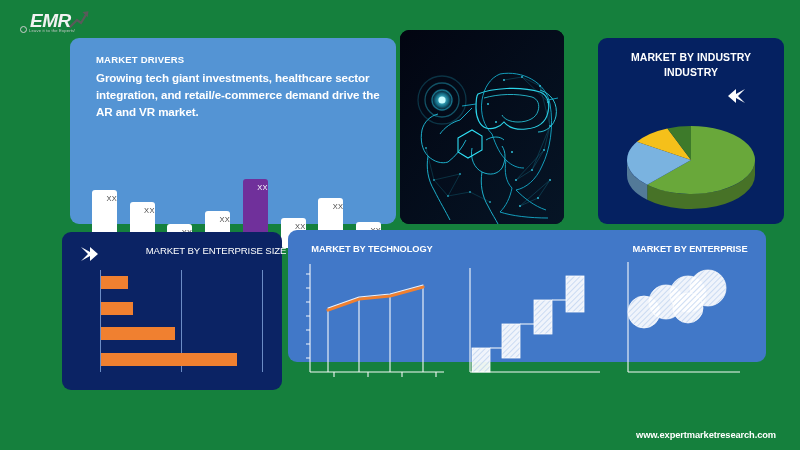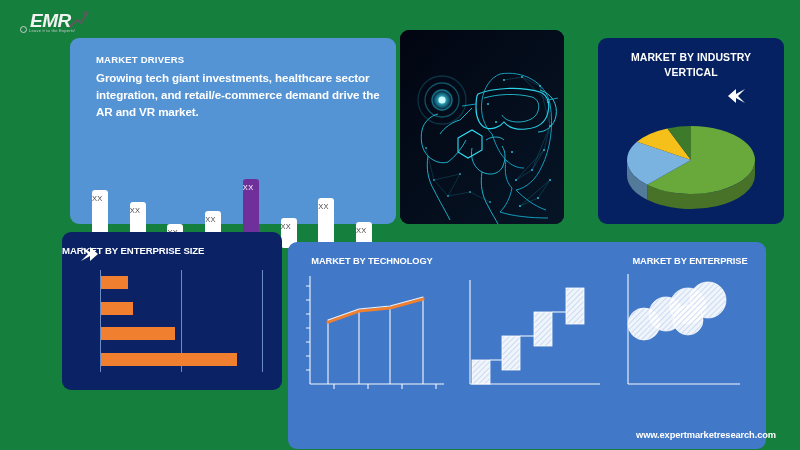--- a/index.html
+++ b/index.html
@@ -13,43 +13,43 @@
   #logo .dot{position:absolute;left:6px;top:18px;width:7px;height:7px;border:1.6px solid #cfcfcf;border-radius:50%;box-sizing:border-box;}
   #logo .tag{position:absolute;left:15px;top:20px;font-size:4.1px;color:#c9c9c9;letter-spacing:.2px;white-space:nowrap;}
   #logo .arw{position:absolute;left:54px;top:1px;width:22px;height:20px;}
 
   
   .panel{position:absolute;border-radius:9px;box-sizing:border-box;}
   #p-drivers{left:70px;top:38px;width:326px;height:186px;background:#5494d4;}
   #p-vr{left:400px;top:30px;width:164px;height:194px;background:#03060f;overflow:hidden;}
   #p-pie{left:566px;top:38px;width:186px;height:186px;background:#052161;margin-left:32px;}
   #p-ent{left:62px;top:232px;width:220px;height:158px;background:#0b2364;}
-  #p-charts{left:288px;top:230px;width:478px;height:207px;background:#4178c8;margin-top:12px;}
+  #p-charts{left:288px;top:230px;width:478px;height:132px;background:#4178c8;}
 
   
   .dr-label{position:absolute;left:26px;top:16px;font-size:9.5px;color:#ffffff;letter-spacing:.2px;font-weight:700;}
   .dr-head{position:absolute;left:26px;top:31px;width:284px;font-size:11.6px;line-height:17px;
       color:#ffffff;font-weight:bold;letter-spacing:-.1px;}
   .dr-bars{position:absolute;left:22px;top:128px;width:290px;height:86px;}
-  .dr-bar{position:absolute;bottom:4px;width:16px;background:#ffffff;border-radius:3px;
-      display:flex;justify-content:flex-start;}
+  .dr-bar{position:absolute;bottom:4px;width:25px;background:#ffffff;border-radius:3px;
+      display:flex;justify-content:flex-end;}
   .dr-bar span{font-size:7.5px;color:#4a4a4a;margin-top:4px;letter-spacing:.3px;}
   .dr-bar.hl{background:#70309b;}
   .dr-bar.hl span{color:#ffffff;}
 
   
   .pie-title{position:absolute;left:0;top:12px;width:100%;text-align:center;color:#fff;
       font-size:10.5px;font-weight:bold;letter-spacing:.1px;line-height:15px;}
   .pie-arrow{position:absolute;left:128px;top:50px;width:22px;height:16px;}
   #pie-wrap{position:absolute;left:14px;top:72px;width:158px;height:104px;}
 
   
   .ent-arrow{position:absolute;left:16px;top:14px;width:22px;height:16px;}
-  .ent-title{position:absolute;left:0;top:13px;width:100%;text-align:left;color:#fff;
-      font-size:9.6px;font-weight:bold;letter-spacing:-.1px;}
+  .ent-title{position:absolute;left:0;top:13px;width:100%;text-align:center;color:#fff;
+      font-size:9.6px;font-weight:normal;letter-spacing:-.1px;padding-left:44px;}
   .ent-plot{position:absolute;left:38px;top:38px;width:164px;height:102px;}
   .ent-grid{position:absolute;top:0;width:1px;height:100%;background:#7e9fd6;opacity:.85;}
   .ent-bar{position:absolute;left:1px;height:13px;background:#f08030;}
 
   
   .sub{position:absolute;top:0;height:100%;}
   .sub-title{position:absolute;top:14px;width:100%;text-align:center;color:#fff;
       font-size:9.3px;font-weight:bold;letter-spacing:-.1px;}
 
   .txt-url{position:absolute;right:24px;bottom:10px;color:#ffffff;font-size:9.3px;font-weight:bold;letter-spacing:-.1px;margin-left:48px;}
@@ -188,21 +188,21 @@
       <g stroke="#1a8ea6" stroke-width=".5" opacity=".55" fill="none">
         <path d="M34 150 L48 166 L60 144 Z"></path>
           <path d="M26 118 L34 150 M48 166 L70 162 L90 172"></path>
       </g>
     </svg>
   </div>
 
   <div class="panel" id="p-pie">
     <div class="pie-title">
       <div>MARKET BY INDUSTRY</div>
-      <div>VERTICAL</div>
+      <div>INDUSTRY</div>
     </div>
     <svg class="pie-arrow" viewBox="0 0 22 16">
       <path d="M10 1 L2 8 L10 15 L10 10 L19 15 L12 8 L19 1 L10 6 Z" fill="#ffffff"></path>
     </svg>
     <div id="pie-wrap">
       <svg viewBox="0 0 158 104" width="158" height="104">
           <path d="M143,50 A64,34 0 0 1 35.18898522056392,74.784933332328 L35.18898522056392,89.784933332328 A64,34 0 0 0 143,65 Z" fill="rgb(71,114,39)"></path>
           <path d="M35.18898522056392,74.784933332328 A64,34 0 0 1 15,50.00000000000001 L15,65 A64,34 0 0 0 35.18898522056392,89.784933332328 Z" fill="rgb(83,122,152)"></path>
           <path d="M79,50 L79,16 A64,34 0 1 1 35.18898522056392,74.784933332328 Z" fill="#69a83a"></path>
           <path d="M79,50 L35.18898522056392,74.784933332328 A64,34 0 0 1 24.963012767871042,31.78188897071411 Z" fill="#7ab3e0"></path>

